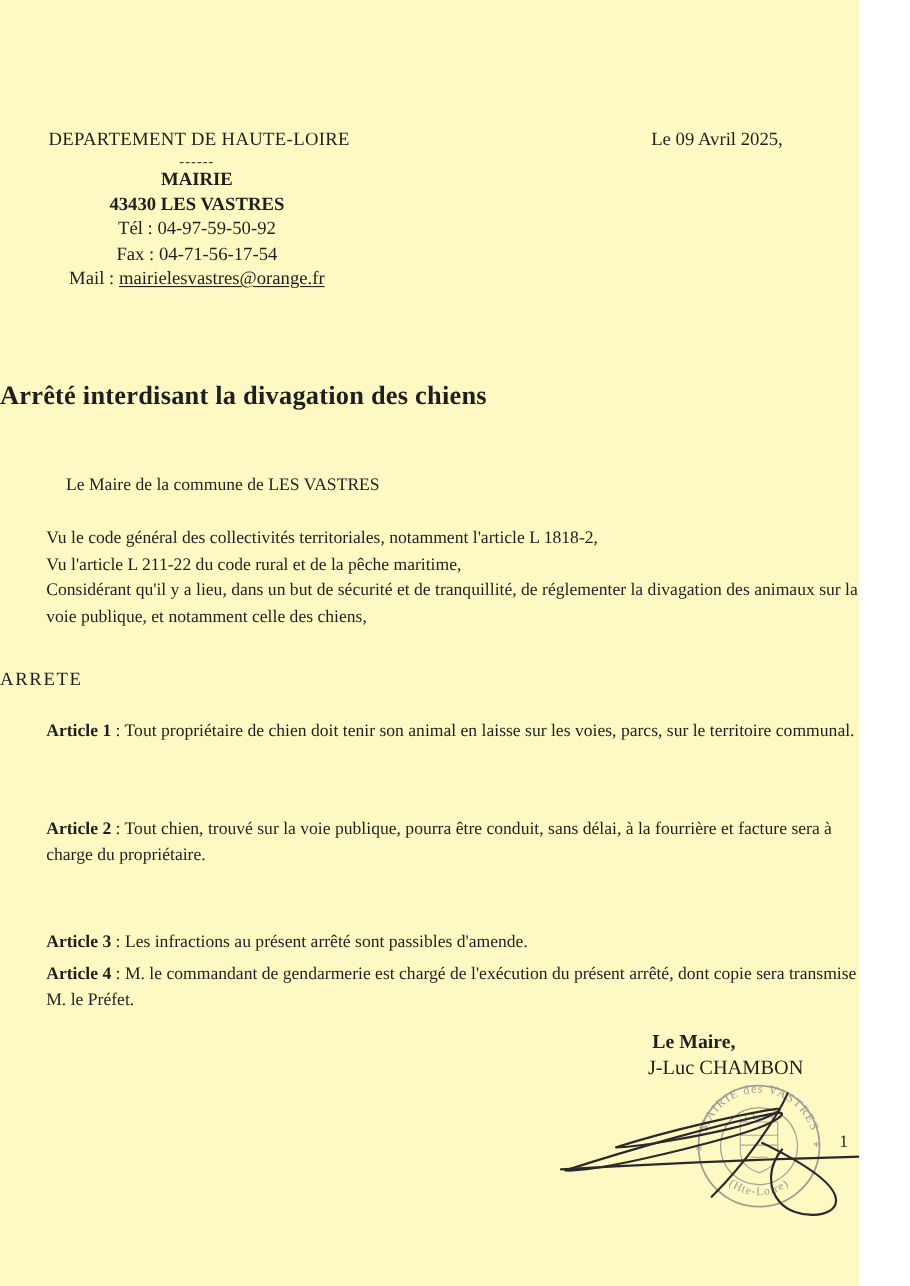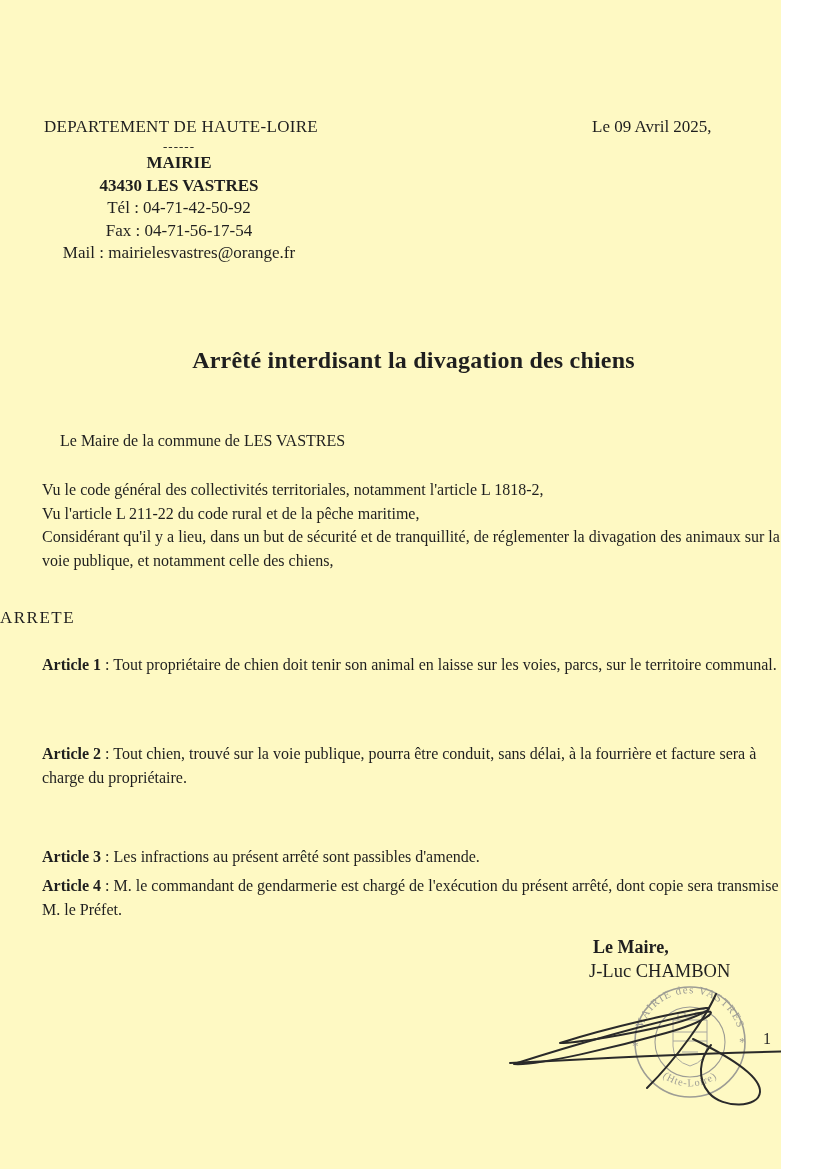--- a/index.html
+++ b/index.html
@@ -10,22 +10,22 @@
     font-family:"Liberation Serif", serif;
     color:#1f1f1f;
     overflow:hidden;
   }
   .abs{position:absolute;}
   .bold{font-weight:bold;}
   .dept{left:44px;top:117px;font-size:17px;letter-spacing:.3px;}
   .date{left:592px;top:117px;font-size:17px;}
   .hq{left:28px;top:141px;width:302px;text-align:center;font-size:17px;line-height:22.5px;}
   .hq .sep{font-size:13px;line-height:11px;letter-spacing:1px;}
-  .uline{text-underline-offset:2px;}
-  .title{left:0;width:827px;top:347px;text-align:center;font-size:24px;font-weight:bold;letter-spacing:.2px;}
+  .uline{text-decoration:underline;text-underline-offset:2px;}
+  .title{left:0;width:827px;top:347px;font-size:24px;font-weight:bold;letter-spacing:.2px;}
   .intro{left:60px;top:432px;font-size:16px;}
   .recitals{left:42px;top:478px;width:756px;font-size:16px;line-height:23.5px;}
   .arrete{left:0;width:827px;top:608px;text-align:left;font-size:17px;letter-spacing:1.5px;}
   .article{left:42px;width:756px;font-size:16px;line-height:23.5px;}
   #article-1{top:653px;} #article-2{top:742px;} #article-3{top:808px;margin-top:37px;} #article-4{top:852px;margin-top:22px;}
   .sig-role{left:593px;top:937px;font-size:18px;font-weight:bold;}
   .sig-name{left:589px;top:961px;font-size:18.5px;}
   .sig-art{left:470px;top:975px;width:357px;height:170px;}
   .page-marker{left:763px;top:1030px;font-size:16px;color:#2a2a2a;}
   .stamp-text{font-family:"Liberation Serif", serif;fill:#8d8d8d;}
@@ -35,21 +35,21 @@
 
 <div class="page">
 
   <div class="abs dept">DEPARTEMENT DE HAUTE-LOIRE</div>
   <div class="abs date">Le 09 Avril 2025,</div>
 
   <div class="abs hq">
     <div class="sep">------</div>
     <div class="bold">MAIRIE</div>
     <div class="bold">43430 LES VASTRES</div>
-    <div>Tél : 04-71-42-50-92</div>
+    <div>Tél : 04-97-59-50-92</div>
     <div>Fax : 04-71-56-17-54</div>
     <div><span>Mail : </span><span class="uline">mairielesvastres@orange.fr</span></div>
   </div>
 
   <div class="abs title">Arrêté interdisant la divagation des chiens</div>
 
   <div class="abs intro">Le Maire de la commune de LES VASTRES</div>
 
   <div class="abs recitals">
     <div>Vu le code général des collectivités territoriales, notamment l'article L 1818-2,</div>

